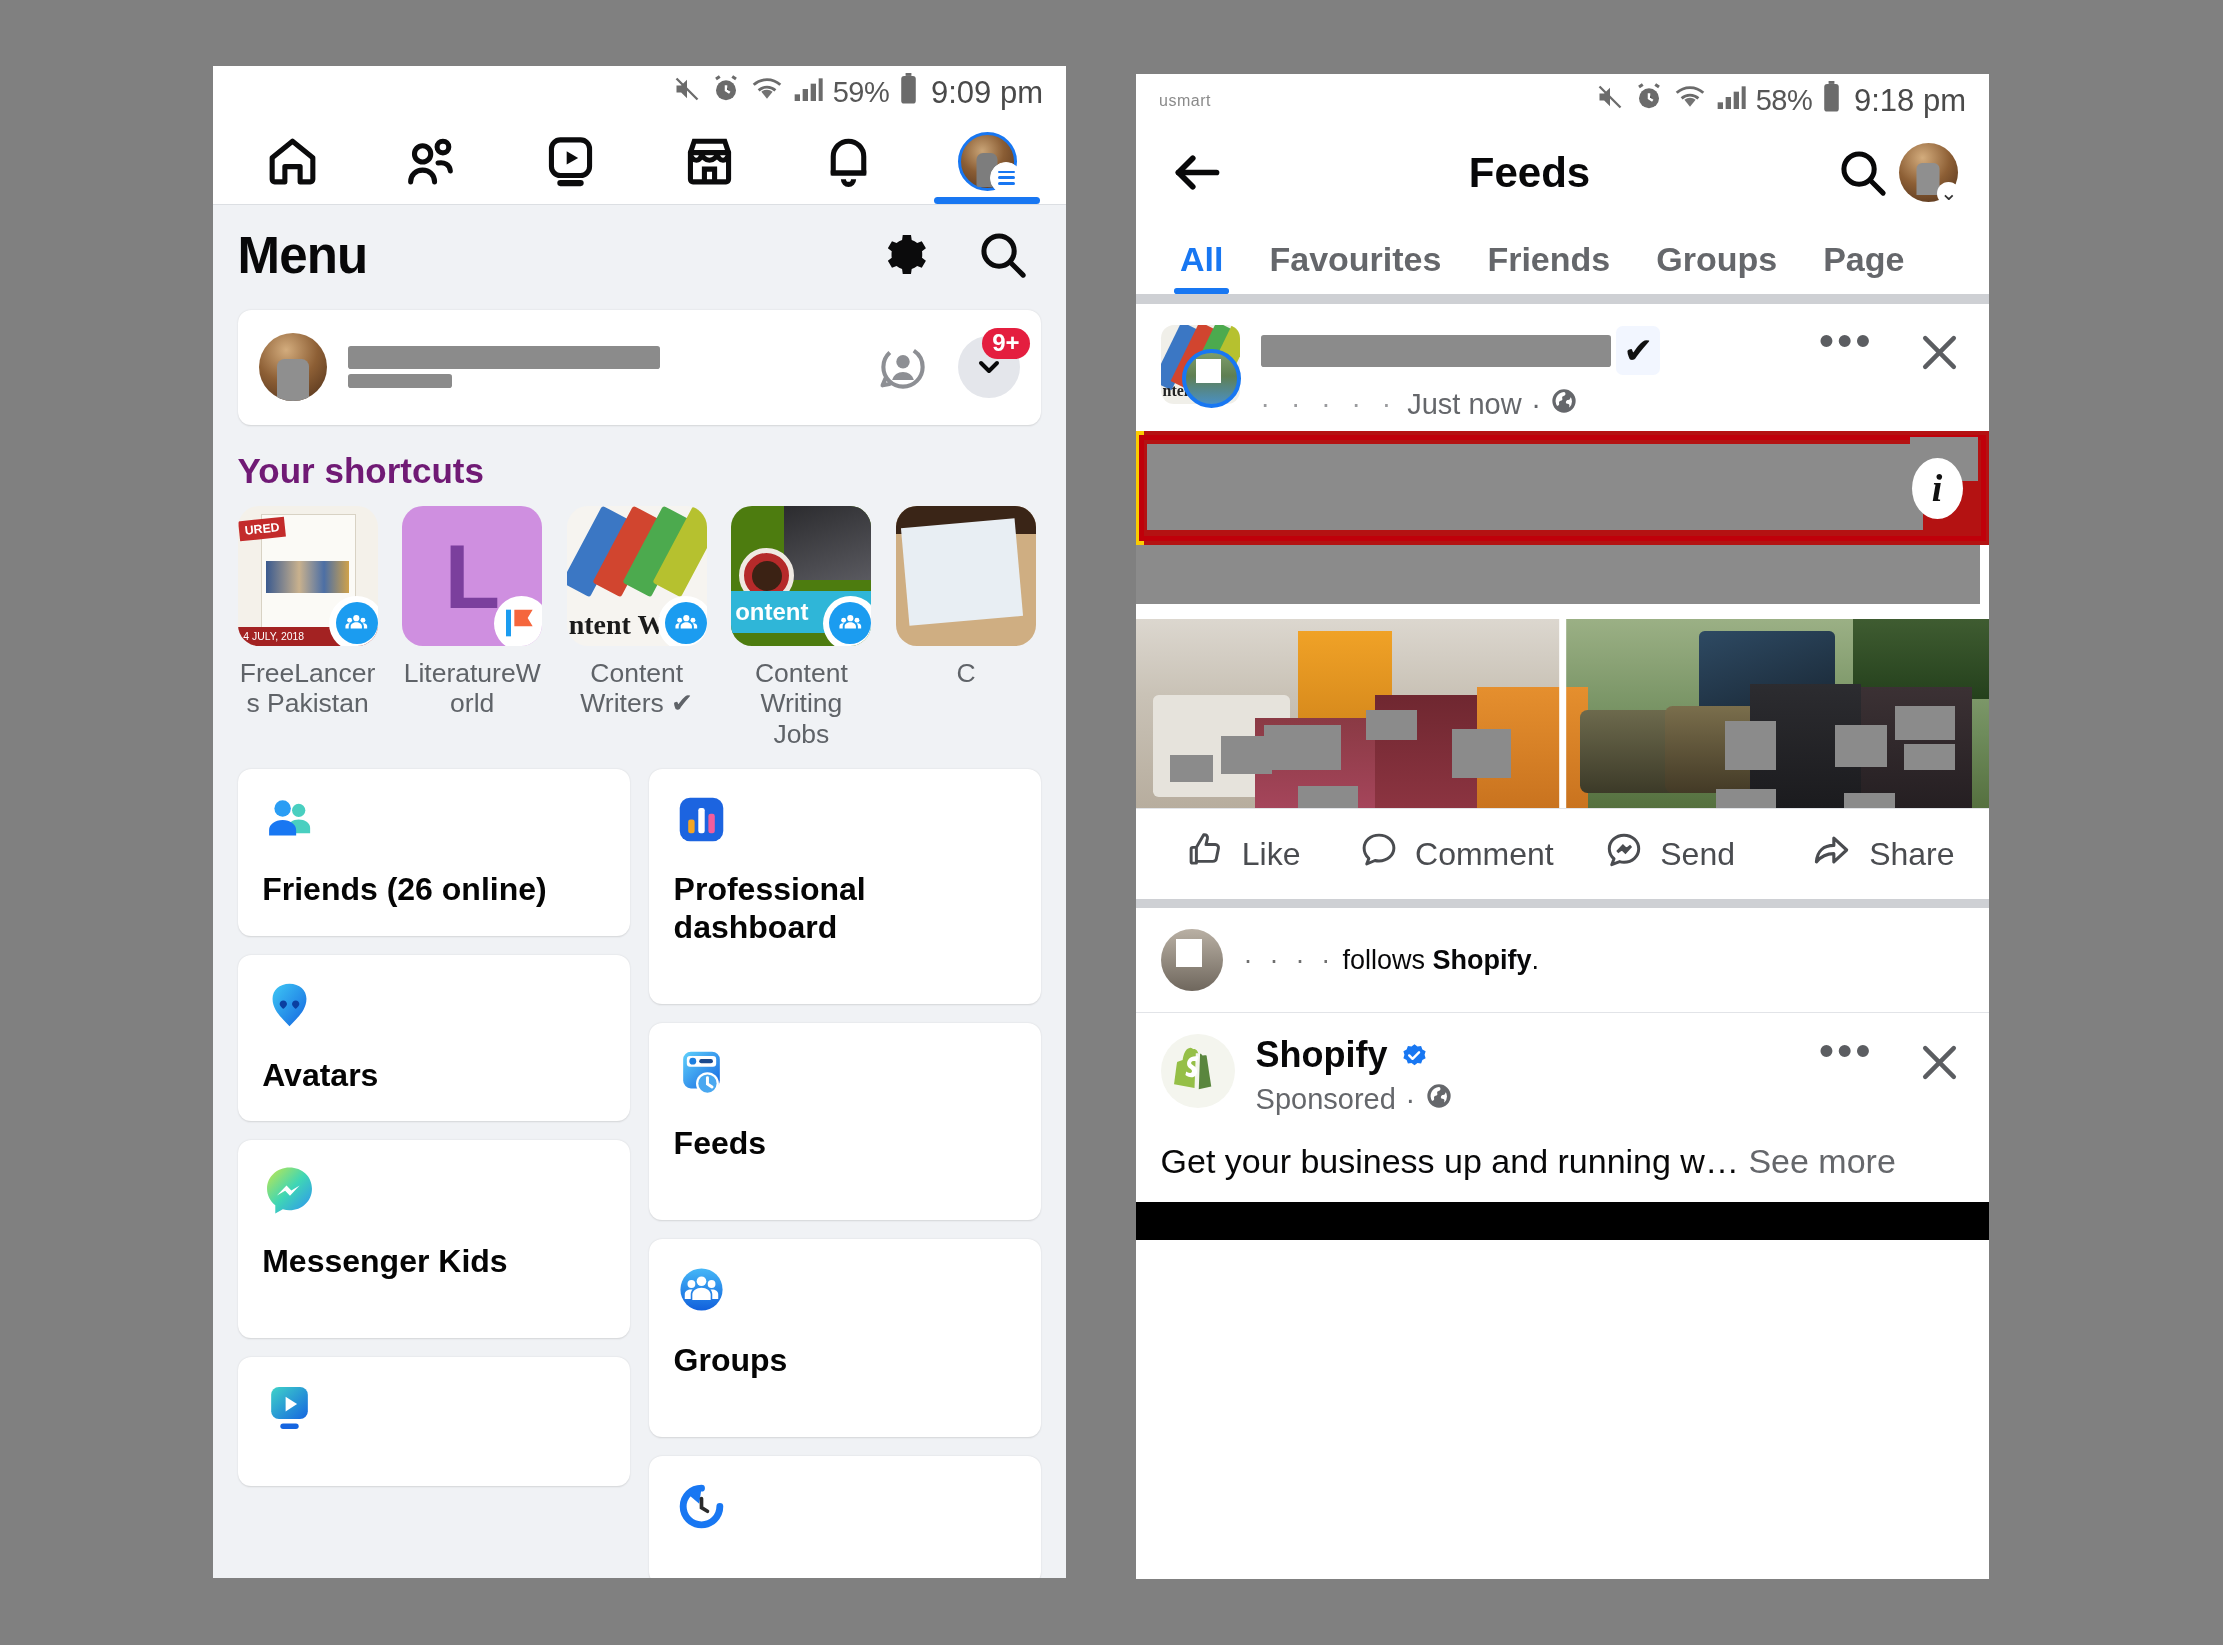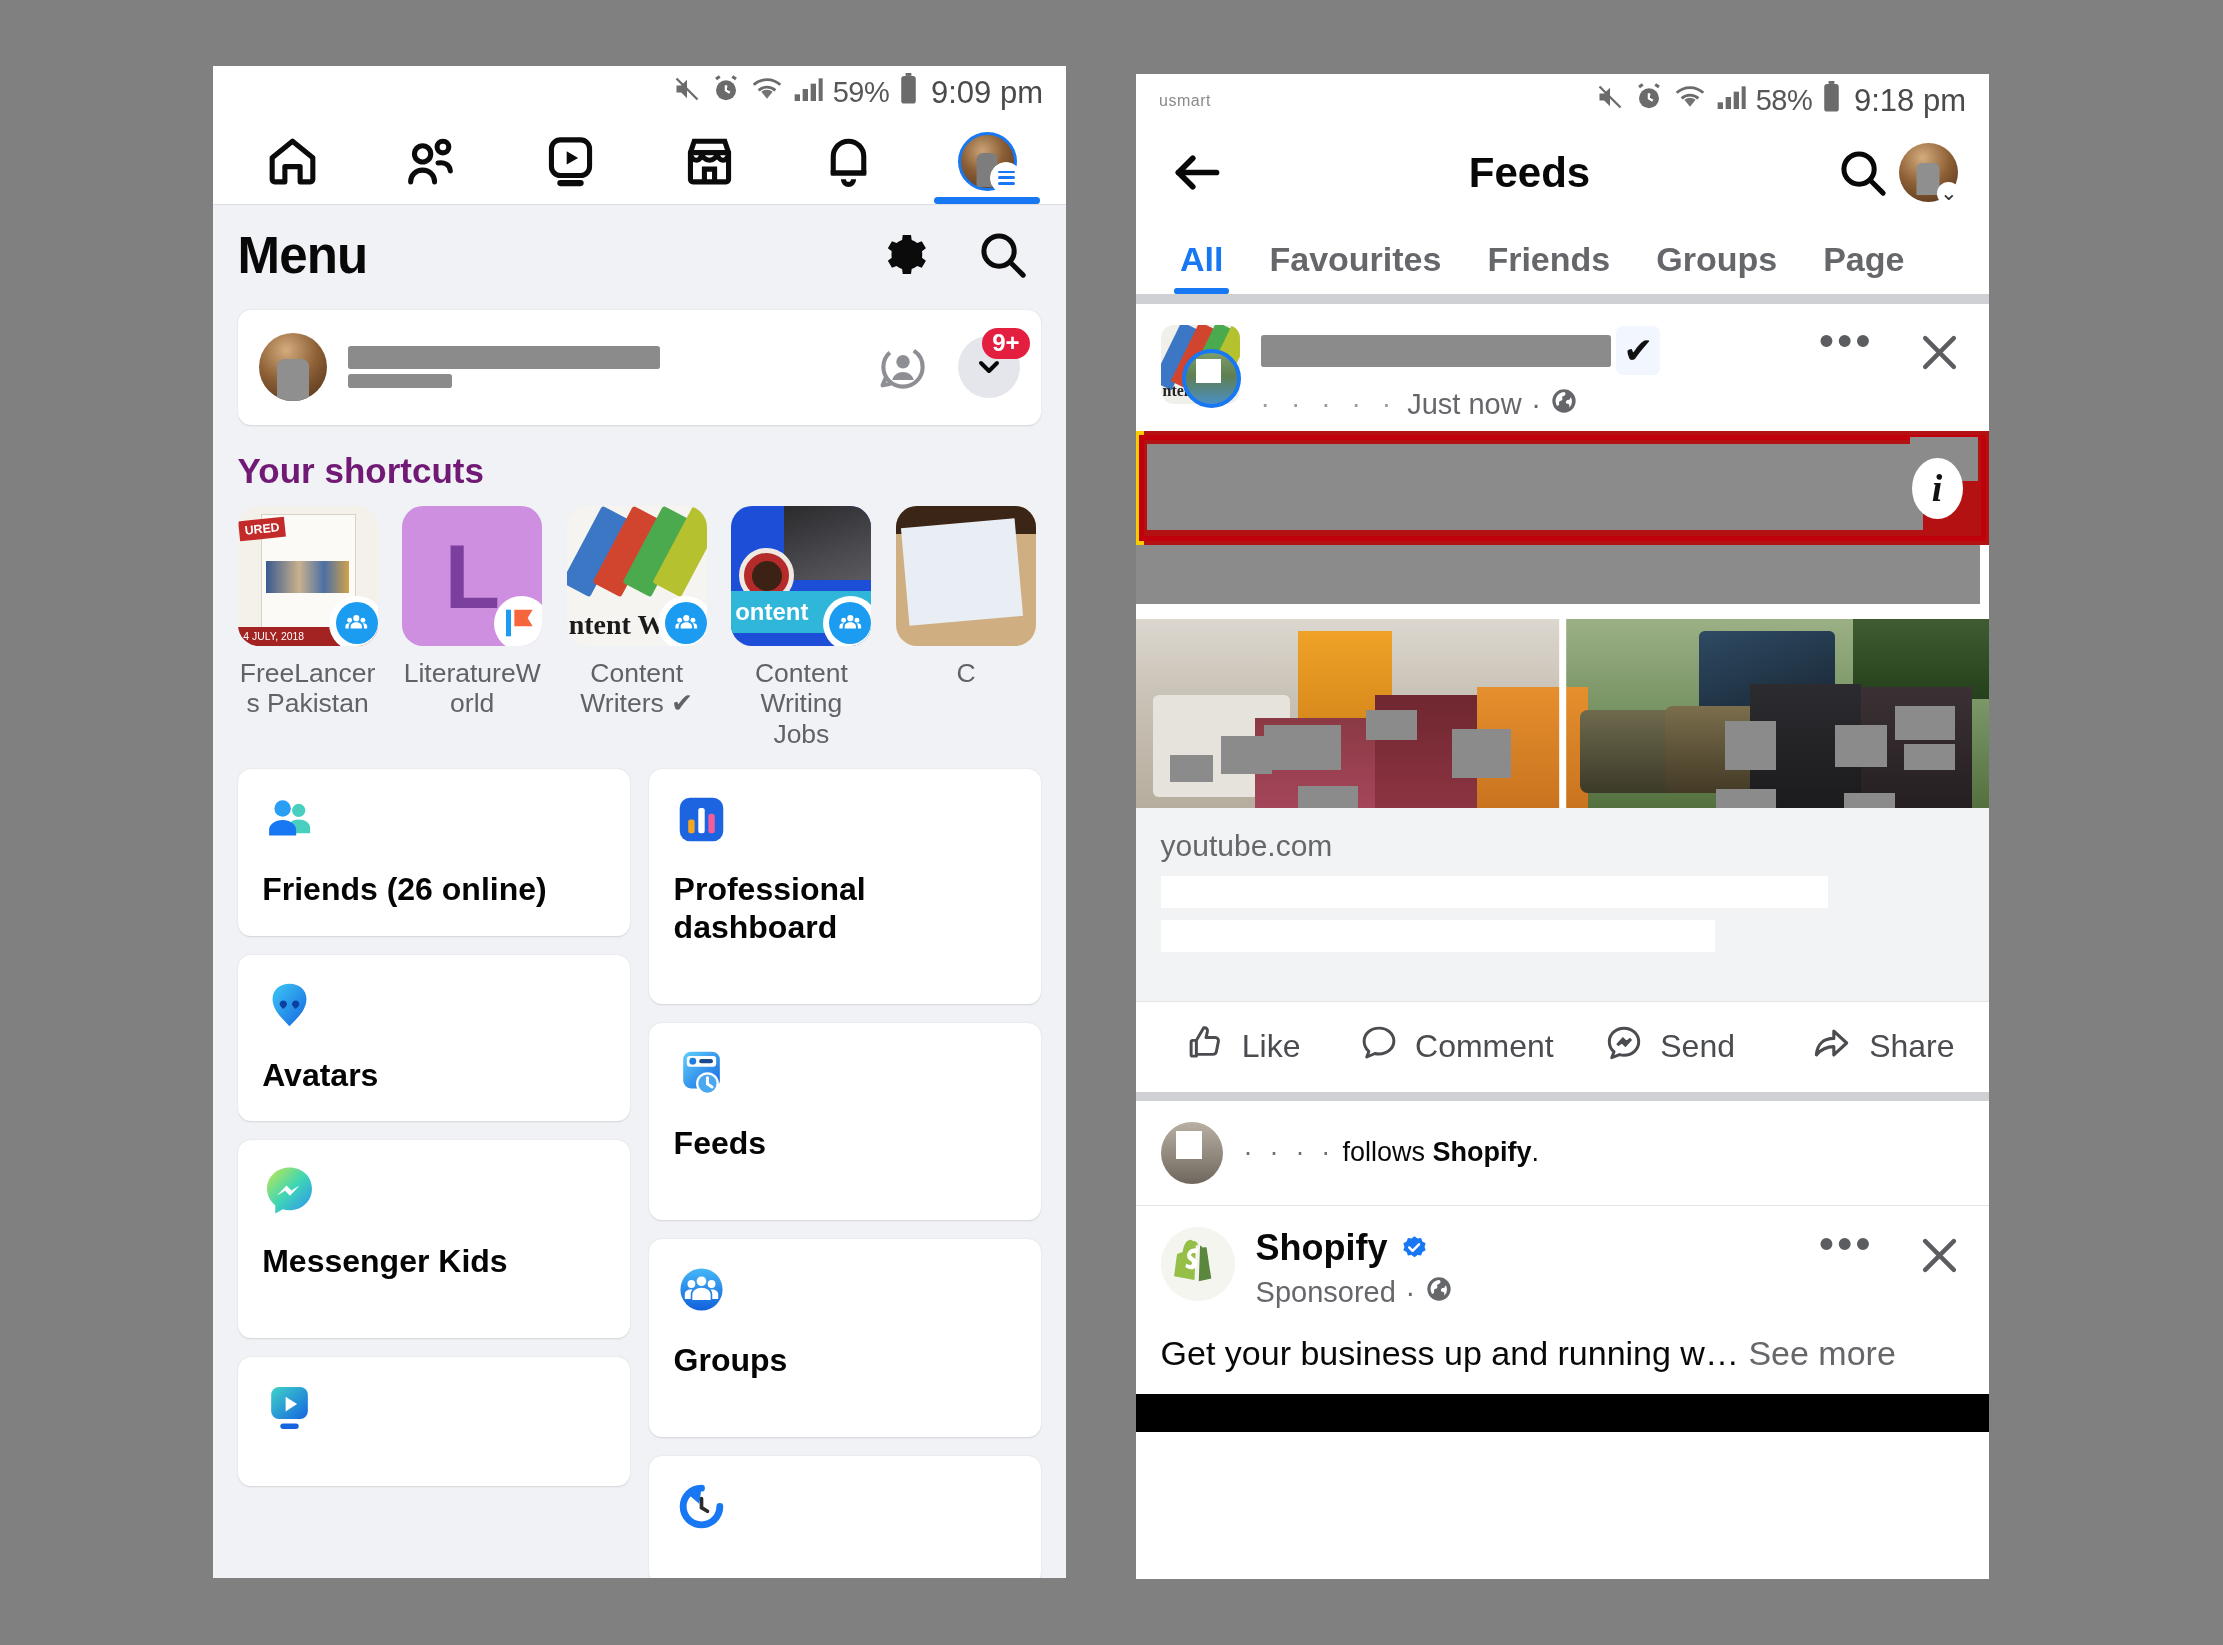--- a/index.html
+++ b/index.html
@@ -130,21 +130,21 @@
   .t1 { background:#f4f1ea; }
   .t1 .news { position:absolute; left:23px; top:7.6px; width:95px; height:118px; background:#fbfaf6; border:0.9px solid #d8d2c4;}
   .t1 .stamp { position:absolute; left:1.9px; top:13.2px; background:#c32b2b; color:#fff; font-size:12.3px; font-weight:bold; padding:2.8px 5.7px; transform:rotate(-6deg);}
   .t1 .grp { position:absolute; left:28px; top:55px; width:83px; height:32px; background:linear-gradient(90deg,#3a5a8f,#c9b18d 40%,#4c6fa5 70%,#d0a24a);}
   .t1 .bottom { position:absolute; left:0; bottom:0; width:100%; height:19px; background:#a32222; color:#fff; font-size:10.4px; display:flex; align-items:center; padding-left:5.7px;}
   .t2 { background:#cf8fe0; display:flex; align-items:center; justify-content:center; }
   .t2 .L { font-size:91px; font-weight:bold; color:#7b3f9d; line-height:1; }
   .t3 { background:#f6f4f0; }
   .t3 .rib { position:absolute; width:32px; height:87px; top:1.9px; transform:rotate(28deg); border-radius:2.8px; }
   .t3 .w { position:absolute; left:1.9px; bottom:5.7px; font-family:"Liberation Serif",serif; font-size:28px; color:#1b1b1b; font-weight:bold; }
-  .t4 { background:#1d4ed8; }
+  .t4 { background:#4d7c0f; }
   .t4 .lap { position:absolute; right:0; top:0; width:87px; height:74px; background:linear-gradient(160deg,#2b2b2e,#5a5a60); }
   .t4 .cup { position:absolute; left:7.6px; top:42px; width:55px; height:55px; border-radius:50%; background:#b52a2a; border:5.7px solid #efe9e2;}
   .t4 .cupin{ position:absolute; left:21px; top:55px; width:30px; height:30px; border-radius:50%; background:#3b2214;}
   .t4 .band { position:absolute; left:0; bottom:13.2px; width:100%; height:42px; background:#2fb6d8; color:#fff; font-size:24px; font-weight:bold; display:flex; align-items:center; padding-left:3.8px;}
   .t5 { background:#cfae82; }
   .t5 .paper { position:absolute; left:9.5px; top:17px; width:114px; height:98px; background:#e8eef3; transform:rotate(-5deg); }
   .t5 .dark  { position:absolute; left:0; top:0; width:100%; height:28px; background:#3a2517;}
 
   
   .tiles { display:flex; gap:19px; padding: 19px 24.6px 0 24.6px; }
@@ -782,26 +782,20 @@
         <div class="fb" style="left:37%;top:58%;width:7%;height:26%;"></div>
         <div class="fb" style="left:19%;top:88%;width:7%;height:16%;"></div>
         <div class="fb" style="left:69%;top:54%;width:6%;height:26%;"></div>
         <div class="fb" style="left:82%;top:56%;width:6%;height:22%;"></div>
         <div class="fb" style="left:89%;top:46%;width:7%;height:18%;"></div>
         <div class="fb" style="left:90%;top:66%;width:6%;height:14%;"></div>
         <div class="fb" style="left:68%;top:90%;width:7%;height:12%;"></div>
         <div class="fb" style="left:83%;top:92%;width:6%;height:10%;"></div>
       </div>
 
-      <div class="linkcard">
-        <div class="lc-domain">youtube.com</div>
-        <div class="lc-line1"></div>
-        <div class="lc-line2"></div>
-        <div class="lc-spacer"></div>
-      </div>
 
       <div class="actionbar">
         <div class="act">
           <span>
             <svg width="42" height="42" viewBox="0 0 24 24" fill="none" stroke="#4a4c50" stroke-width="1.7">
                 <path d="M6.5 10.5h-2a1 1 0 00-1 1v7a1 1 0 001 1h2zM6.5 10.5l4.2-7.2c1.5-.2 2.4.7 2.1 2.2l-.8 3.4h5.3c1.2 0 2 1 1.8 2.1l-1.2 6c-.2 1-1 1.5-2 1.5H6.5z" stroke-linejoin="round"></path>
               </svg>
           </span>
           <span>Like</span>
         </div>

